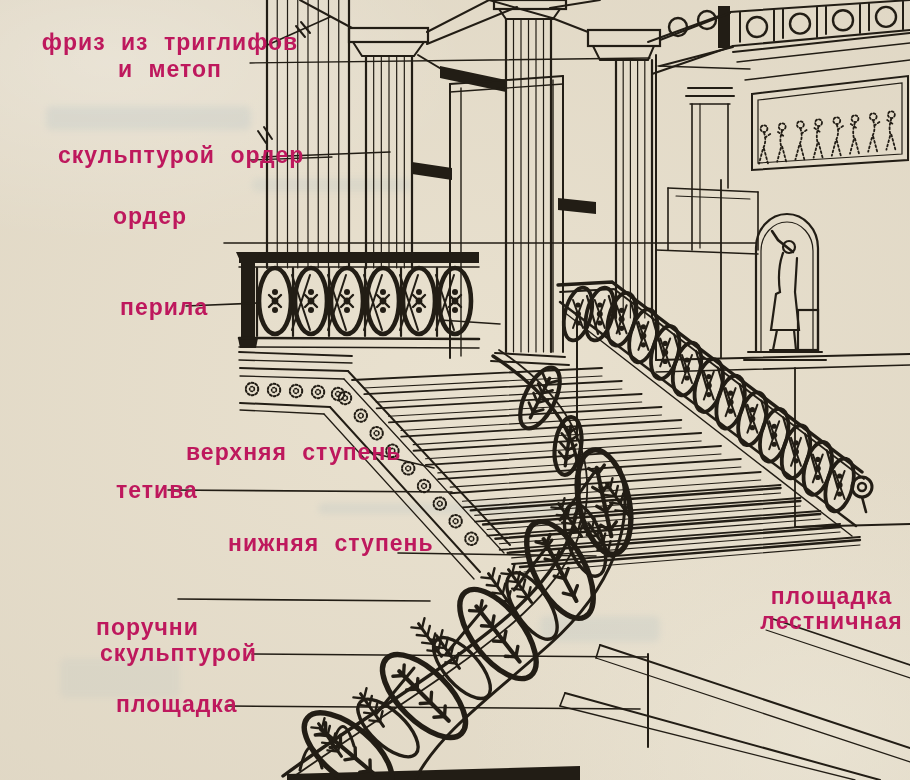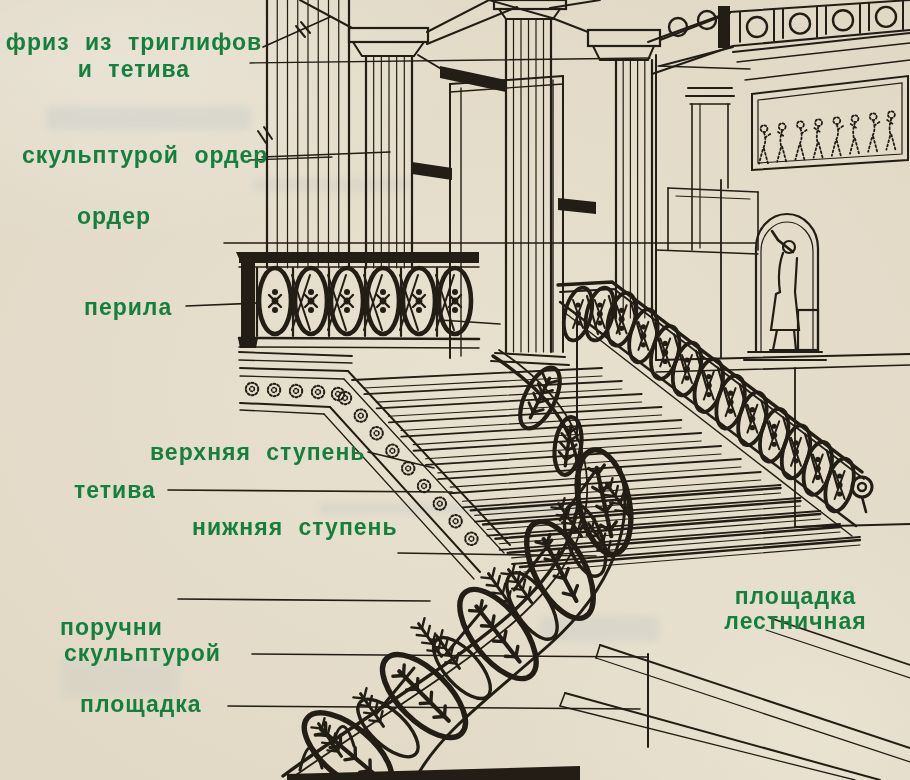--- a/index.html
+++ b/index.html
@@ -12,27 +12,28 @@
     position:absolute;inset:0;
     background:
       radial-gradient(ellipse 600px 300px at 12% 8%, rgba(255,255,255,.25), rgba(255,255,255,0) 60%),
       radial-gradient(ellipse 500px 400px at 90% 95%, rgba(240,235,220,.5), rgba(240,235,220,0) 70%),
       radial-gradient(ellipse 900px 700px at 50% 50%, rgba(0,0,0,0), rgba(120,105,80,.10) 100%),
       #e9e1cf;
   }
   svg{position:absolute;left:0;top:0;}
   .lbl{
     position:absolute;
-    color:#15803d;
+    color:#be185d;
     font-weight:bold;
     font-size:23px;
     letter-spacing:1px;
     word-spacing:8px;
     line-height:27px;
     white-space:nowrap;
+    margin-left:36px;
   }
   .center{text-align:center;white-space:normal;}
 </style>
 </head>
 <body>
 
 <div id="paper"></div>
 
 <svg id="art" width="910" height="780" viewBox="0 0 910 780">
     <g fill="none" stroke="none" stroke-linecap="round">
@@ -555,29 +556,29 @@
       <line x1="398" y1="553" x2="596" y2="556" stroke-width="1.6"></line>
       <line x1="178" y1="599" x2="430" y2="601" stroke-width="1.6"></line>
       <line x1="252" y1="654" x2="648" y2="657" stroke-width="1.6"></line>
       <line x1="648" y1="654" x2="648" y2="747" stroke-width="2"></line>
       <line x1="228" y1="706" x2="640" y2="709" stroke-width="1.6"></line>
     </g>
   </svg>
 
 <div class="lbl center" style="left:0;top:29px;width:268px;">
   <div>фриз из триглифов</div>
-  <div>и тетива</div>
+  <div>и метоп</div>
 </div>
 <div class="lbl" style="left:22px;top:142px;">скульптурой ордер</div>
 <div class="lbl center" style="left:0;top:203px;width:228px;">
   <div>ордер</div>
 </div>
 <div class="lbl" style="left:84px;top:294px;">перила</div>
 <div class="lbl" style="left:150px;top:439px;">верхняя ступень</div>
-<div class="lbl" style="left:74px;top:477px;text-align:center;">тетива</div>
-<div class="lbl" style="left:192px;top:514px;">нижняя ступень</div>
+<div class="lbl" style="left:80px;top:477px;text-align:center;">тетива</div>
+<div class="lbl" style="left:192px;top:530px;">нижняя ступень</div>
 <div class="lbl" style="left:60px;top:614px;">поручни</div>
 <div class="lbl" style="left:64px;top:640px;">скульптурой</div>
 <div class="lbl" style="left:80px;top:691px;">площадка</div>
 <div class="lbl center" style="left:688px;top:584px;width:215px;line-height:25px;">
   <div>площадка</div>
   <div>лестничная</div>
 </div>
 
 </body></html>

